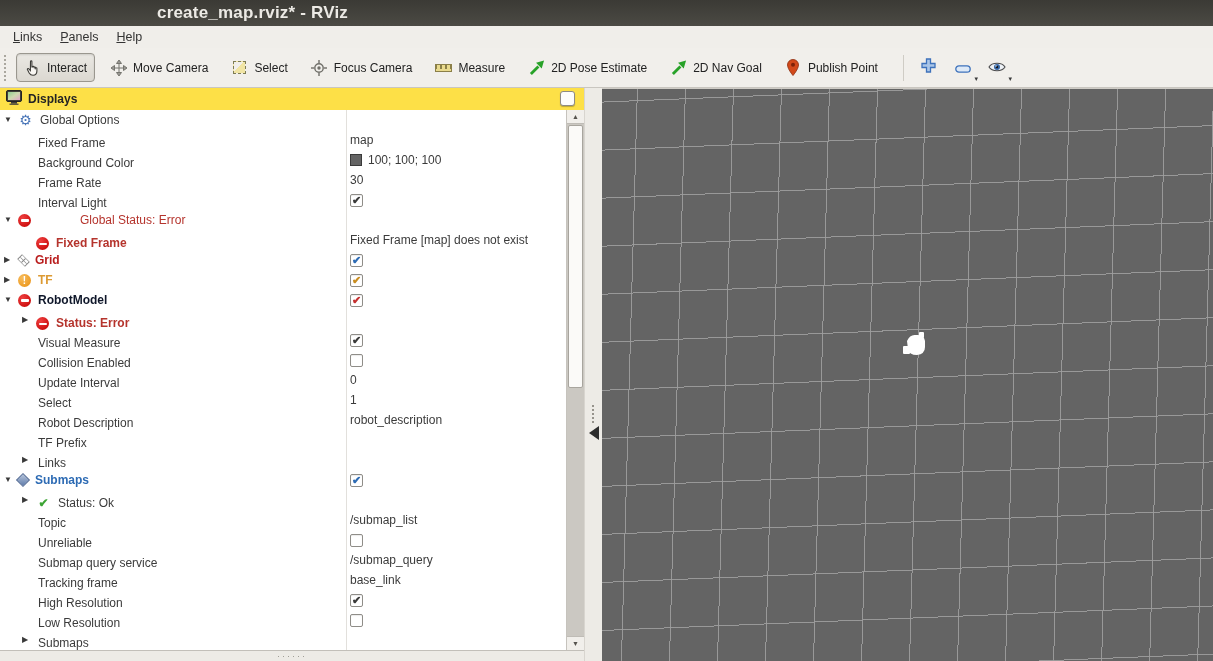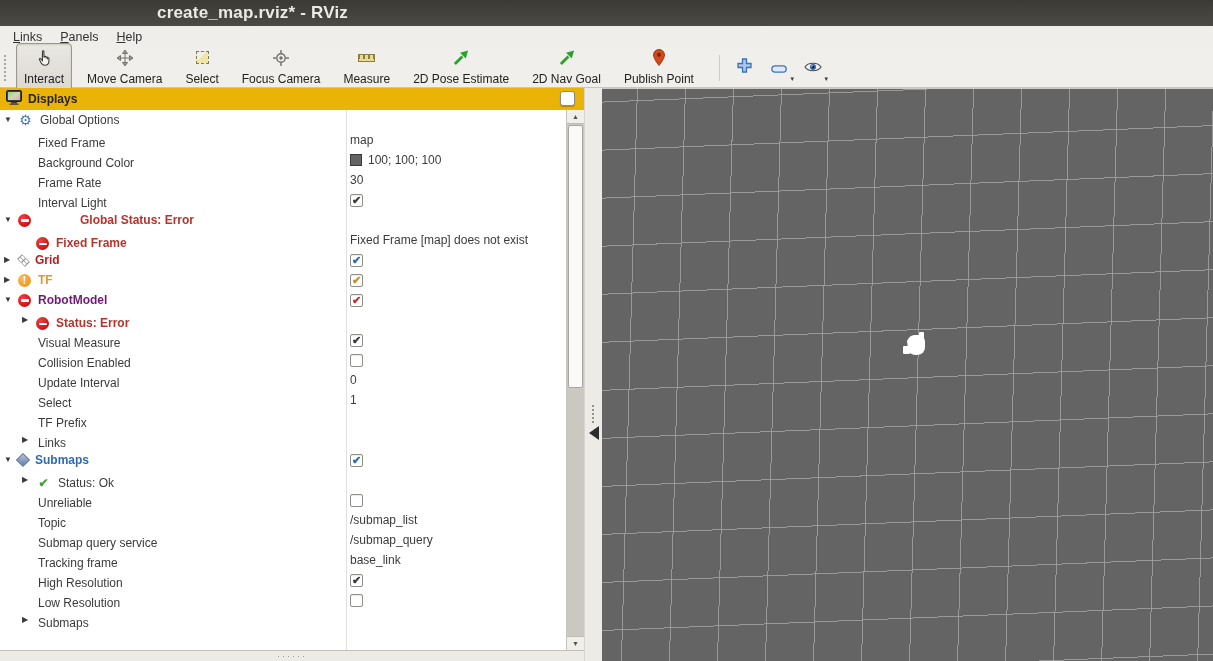--- a/index.html
+++ b/index.html
@@ -17,37 +17,37 @@
     background:#f0eeea; display:flex; align-items:center; padding-left:4px; }
   .menu-item { font-size:12.5px; color:#333; padding:2px 9px; cursor:default; }
   .menu-item::first-letter { text-decoration: underline; }
 
   
   .toolbar { position:absolute; left:0; top:48px; width:100%; height:40px;
     background:#f1efeb; border-bottom:1px solid #c9c6c0; display:flex; align-items:center; padding-left:3px; }
   .tb-handle { width:5px; height:28px; margin-right:8px;
     background-image: radial-gradient(#aaa79f 1px, transparent 1.2px); background-size:4px 4px; }
   .tool-btn { display:flex; align-items:center; gap:6px; padding:5px 7px; margin-right:7px;
-    border:1px solid transparent; border-radius:4px; font-size:12px; color:#222; white-space:nowrap;flex-direction:column; }
+    border:1px solid transparent; border-radius:4px; font-size:12px; color:#222; white-space:nowrap; }
   .tool-btn.active { background: linear-gradient(#eae8e3,#dbd8d1); border-color:#9a978f;
     box-shadow: inset 0 1px 2px rgba(0,0,0,.12); }
   .tb-sep { width:1px; height:26px; background:#cfccc5; margin:0 12px 0 10px; }
   .small-btn { position:relative; width:26px; height:28px; display:flex; align-items:center; justify-content:center; margin-right:8px; }
   .dd-caret { position:absolute; right:-2px; bottom:0px; font-size:7px; color:#3a3a3a; line-height:7px; }
 
   .icon16 { width:17px; height:17px; display:inline-flex; align-items:center; justify-content:center; }
   .select-box { width:13px; height:13px; border:1.5px dashed #7d7c55;
     background: linear-gradient(135deg, rgba(0,0,0,0) 45%, #f1e5a4 45%); }
   .measure-box { width:18px; height:8px; background:#e9da8d; border:1px solid #8b7f48;
     background-image: linear-gradient(90deg, transparent 0 3px, #8b7f48 3px 4px); background-size:5px 4px;
     background-repeat:repeat-x; background-position:1px 0; }
 
   
   .displays-panel { position:absolute; left:0; top:88px; width:584px; height:573px; background:#fff; }
-  .panel-header { position:absolute; left:0; top:0; width:100%; height:22px; background:#eab308;
+  .panel-header { position:absolute; left:0; top:0; width:100%; height:22px; background:#fde047;
     display:flex; align-items:center; padding:0 6px; }
   .panel-title { font-size:12px; font-weight:600; color:#242424; margin-left:6px; }
   .panel-float-btn { position:absolute; right:9px; top:3px; width:15px; height:15px; background:#fdfdfc;
     border:1px solid #8e8b85; border-radius:3px; box-shadow:0 1px 1px rgba(0,0,0,.25); }
 
   .tree { position:absolute; left:0; top:22px; width:566px; height:540px; background:#fff; overflow:hidden; }
   .col-divider { position:absolute; left:346px; top:0; width:1px; height:100%; background:#e2e0dc; }
   .trow { position:relative; height:20px; display:flex; align-items:center; font-size:12px; color:#3b3b3b; }
   .trow.indent0 { padding-left:4px; }
   .trow.indent1 { padding-left:22px;align-items:flex-end; }
@@ -284,21 +284,21 @@
           <span class="tlabel">Interval Light</span>
           <span class="tvalue">
             <span class="cbox" style="color: rgb(58, 58, 58);">✔</span>
           </span>
         </div>
         <div class="trow indent0">
           <span class="arrow">▼</span>
           <span class="ticon icon-error">
             <span class="bar"></span>
           </span>
-          <span class="tlabel" style="color: rgb(181, 52, 45); font-weight: 700; margin-left: 44px;">Global Status: Error</span>
+          <span class="tlabel" style="color: rgb(181, 52, 45); font-weight: 400; margin-left: 44px;">Global Status: Error</span>
           <span class="tvalue"></span>
         </div>
         <div class="trow indent1">
           <span class="arrow"></span>
           <span class="ticon icon-error">
             <span class="bar"></span>
           </span>
           <span class="tlabel" style="color: rgb(181, 52, 45); font-weight: 600;">Fixed Frame</span>
           <span class="tvalue">Fixed Frame [map] does not exist</span>
         </div>
@@ -318,21 +318,21 @@
           <span class="tlabel" style="color: rgb(220, 154, 51); font-weight: bold;">TF</span>
           <span class="tvalue">
             <span class="cbox" style="color: rgb(201, 141, 32);">✔</span>
           </span>
         </div>
         <div class="trow indent0">
           <span class="arrow">▼</span>
           <span class="ticon icon-error">
             <span class="bar"></span>
           </span>
-          <span class="tlabel" style="color: #701a75; font-weight: bold;">RobotModel</span>
+          <span class="tlabel" style="color: #0f172a; font-weight: bold;">RobotModel</span>
           <span class="tvalue">
             <span class="cbox" style="color: rgb(196, 48, 48);">✔</span>
           </span>
         </div>
         <div class="trow indent1">
           <span class="arrow">▶</span>
           <span class="ticon icon-error">
             <span class="bar"></span>
           </span>
           <span class="tlabel" style="color: rgb(181, 52, 45); font-weight: 600;">Status: Error</span>
@@ -354,20 +354,25 @@
         </div>
         <div class="trow indent1">
           <span class="arrow"></span>
           <span class="tlabel">Update Interval</span>
           <span class="tvalue">0</span>
         </div>
         <div class="trow indent1">
           <span class="arrow"></span>
           <span class="tlabel">Select</span>
           <span class="tvalue">1</span>
+        </div>
+        <div class="trow indent1">
+          <span class="arrow"></span>
+          <span class="tlabel">Robot Description</span>
+          <span class="tvalue">robot_description</span>
         </div>
         <div class="trow indent1">
           <span class="arrow"></span>
           <span class="tlabel">TF Prefix</span>
           <span class="tvalue"></span>
         </div>
         <div class="trow indent1">
           <span class="arrow">▶</span>
           <span class="tlabel">Links</span>
           <span class="tvalue"></span>
@@ -383,29 +388,29 @@
           </span>
         </div>
         <div class="trow indent1">
           <span class="arrow">▶</span>
           <span class="ticon icon-ok">✔</span>
           <span class="tlabel">Status: Ok</span>
           <span class="tvalue"></span>
         </div>
         <div class="trow indent1">
           <span class="arrow"></span>
-          <span class="tlabel">Unreliable</span>
-          <span class="tvalue">
-            <span class="cbox"></span>
-          </span>
-        </div>
-        <div class="trow indent1">
-          <span class="arrow"></span>
           <span class="tlabel">Topic</span>
           <span class="tvalue">/submap_list</span>
+        </div>
+        <div class="trow indent1">
+          <span class="arrow"></span>
+          <span class="tlabel">Unreliable</span>
+          <span class="tvalue">
+            <span class="cbox"></span>
+          </span>
         </div>
         <div class="trow indent1">
           <span class="arrow"></span>
           <span class="tlabel">Submap query service</span>
           <span class="tvalue">/submap_query</span>
         </div>
         <div class="trow indent1">
           <span class="arrow"></span>
           <span class="tlabel">Tracking frame</span>
           <span class="tvalue">base_link</span>

